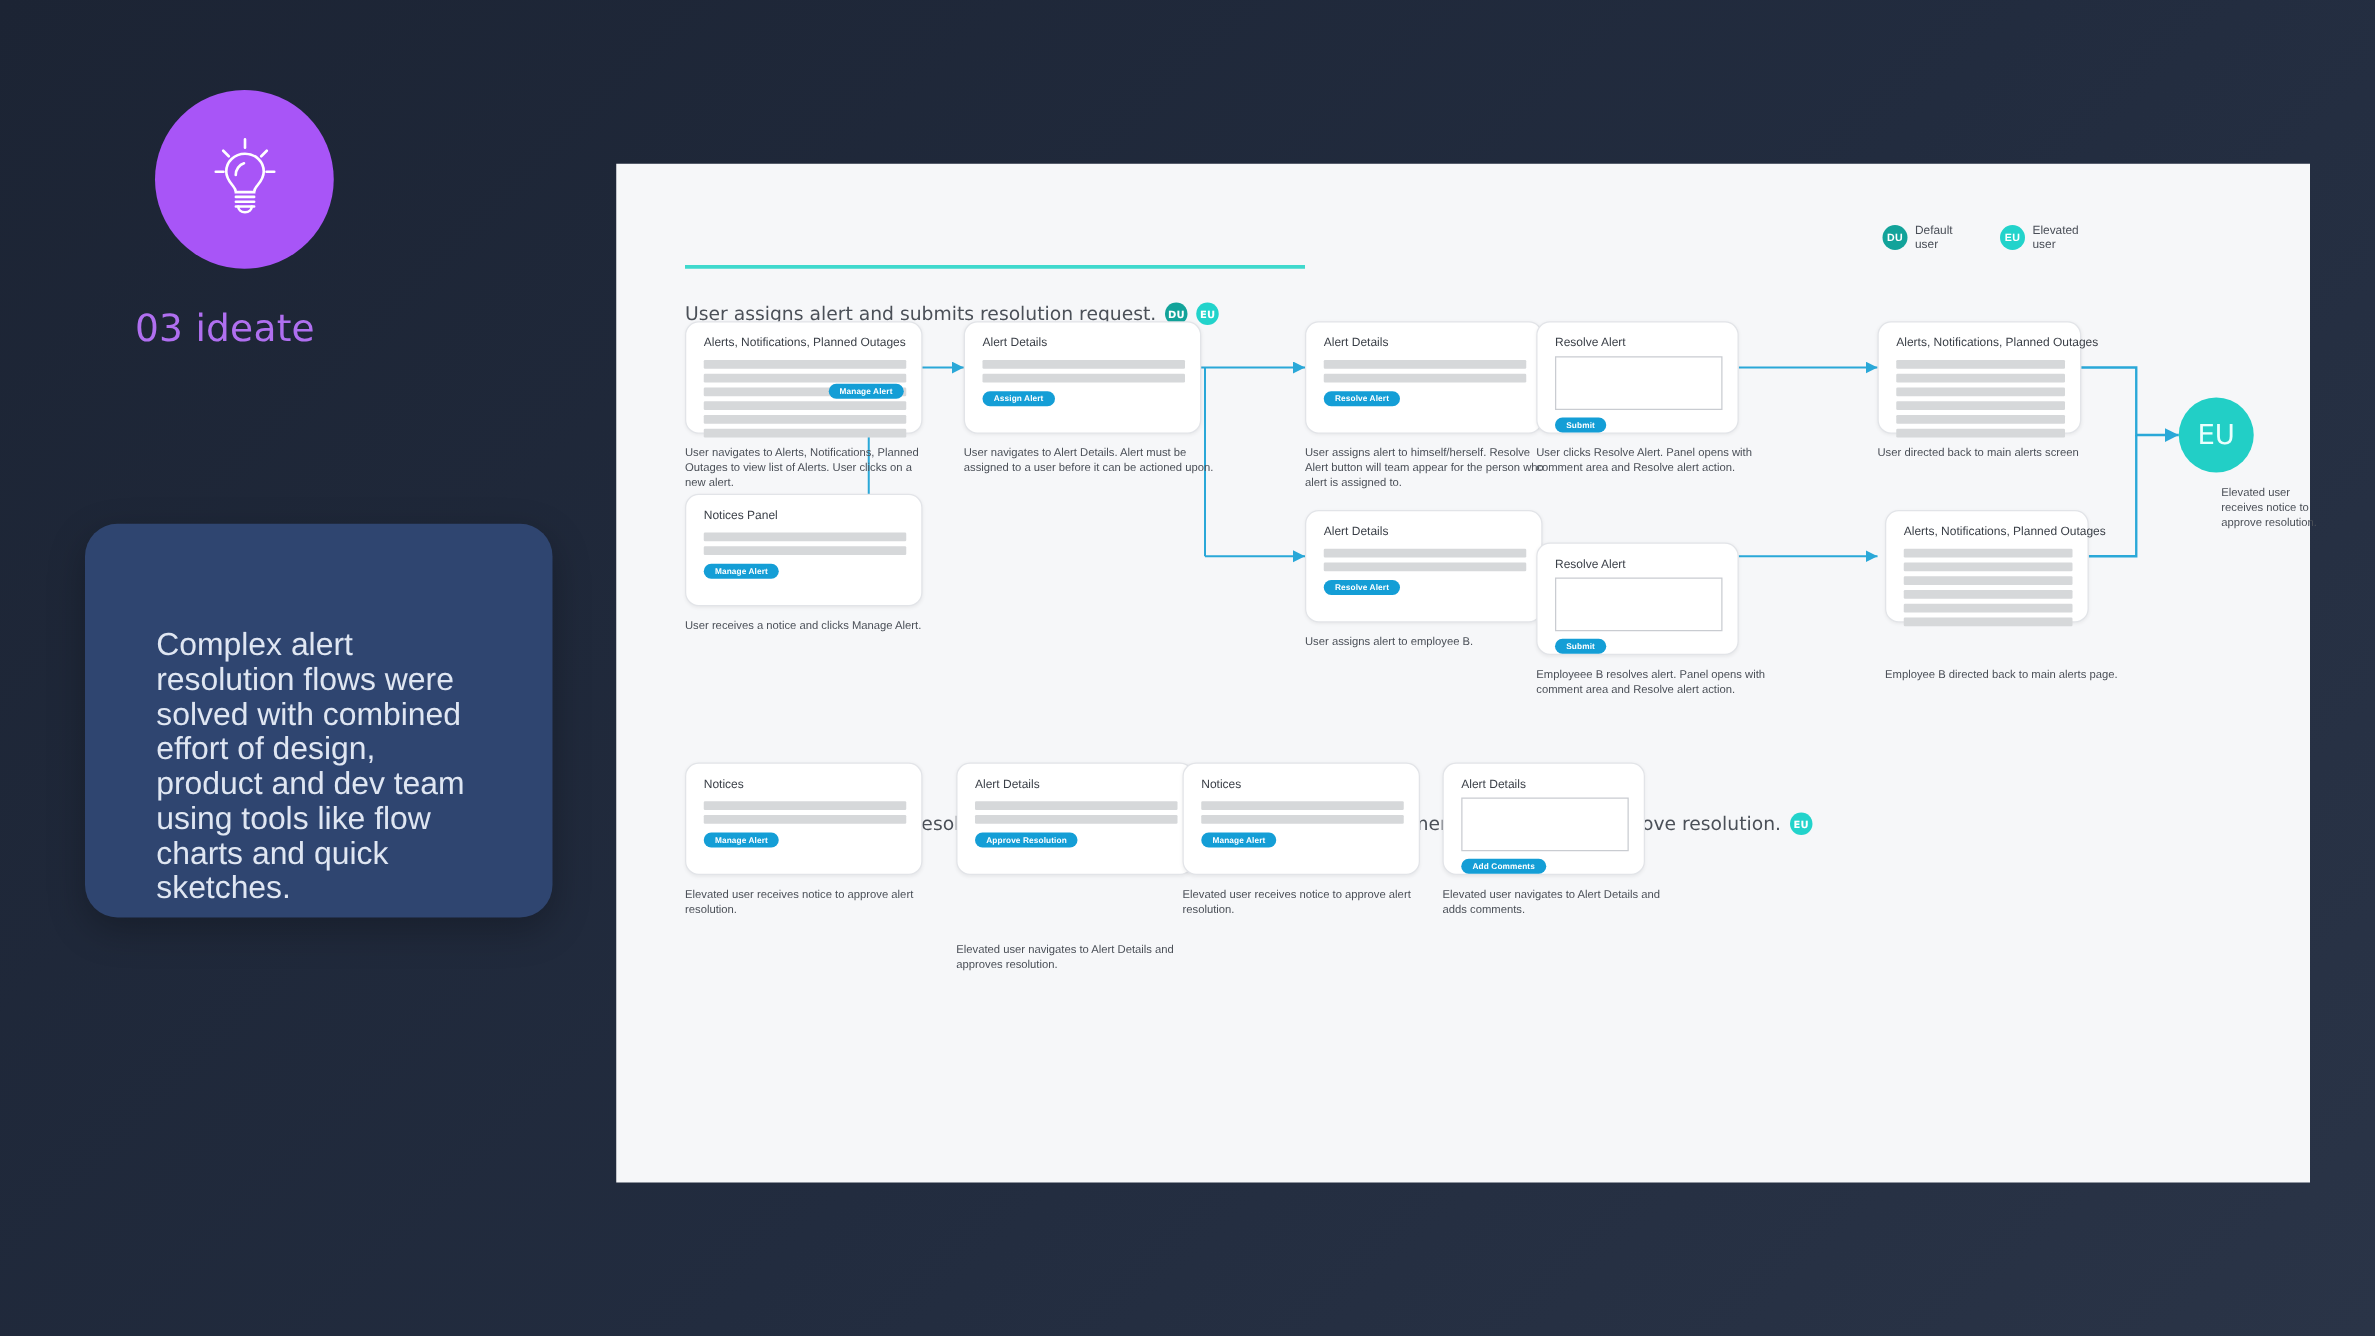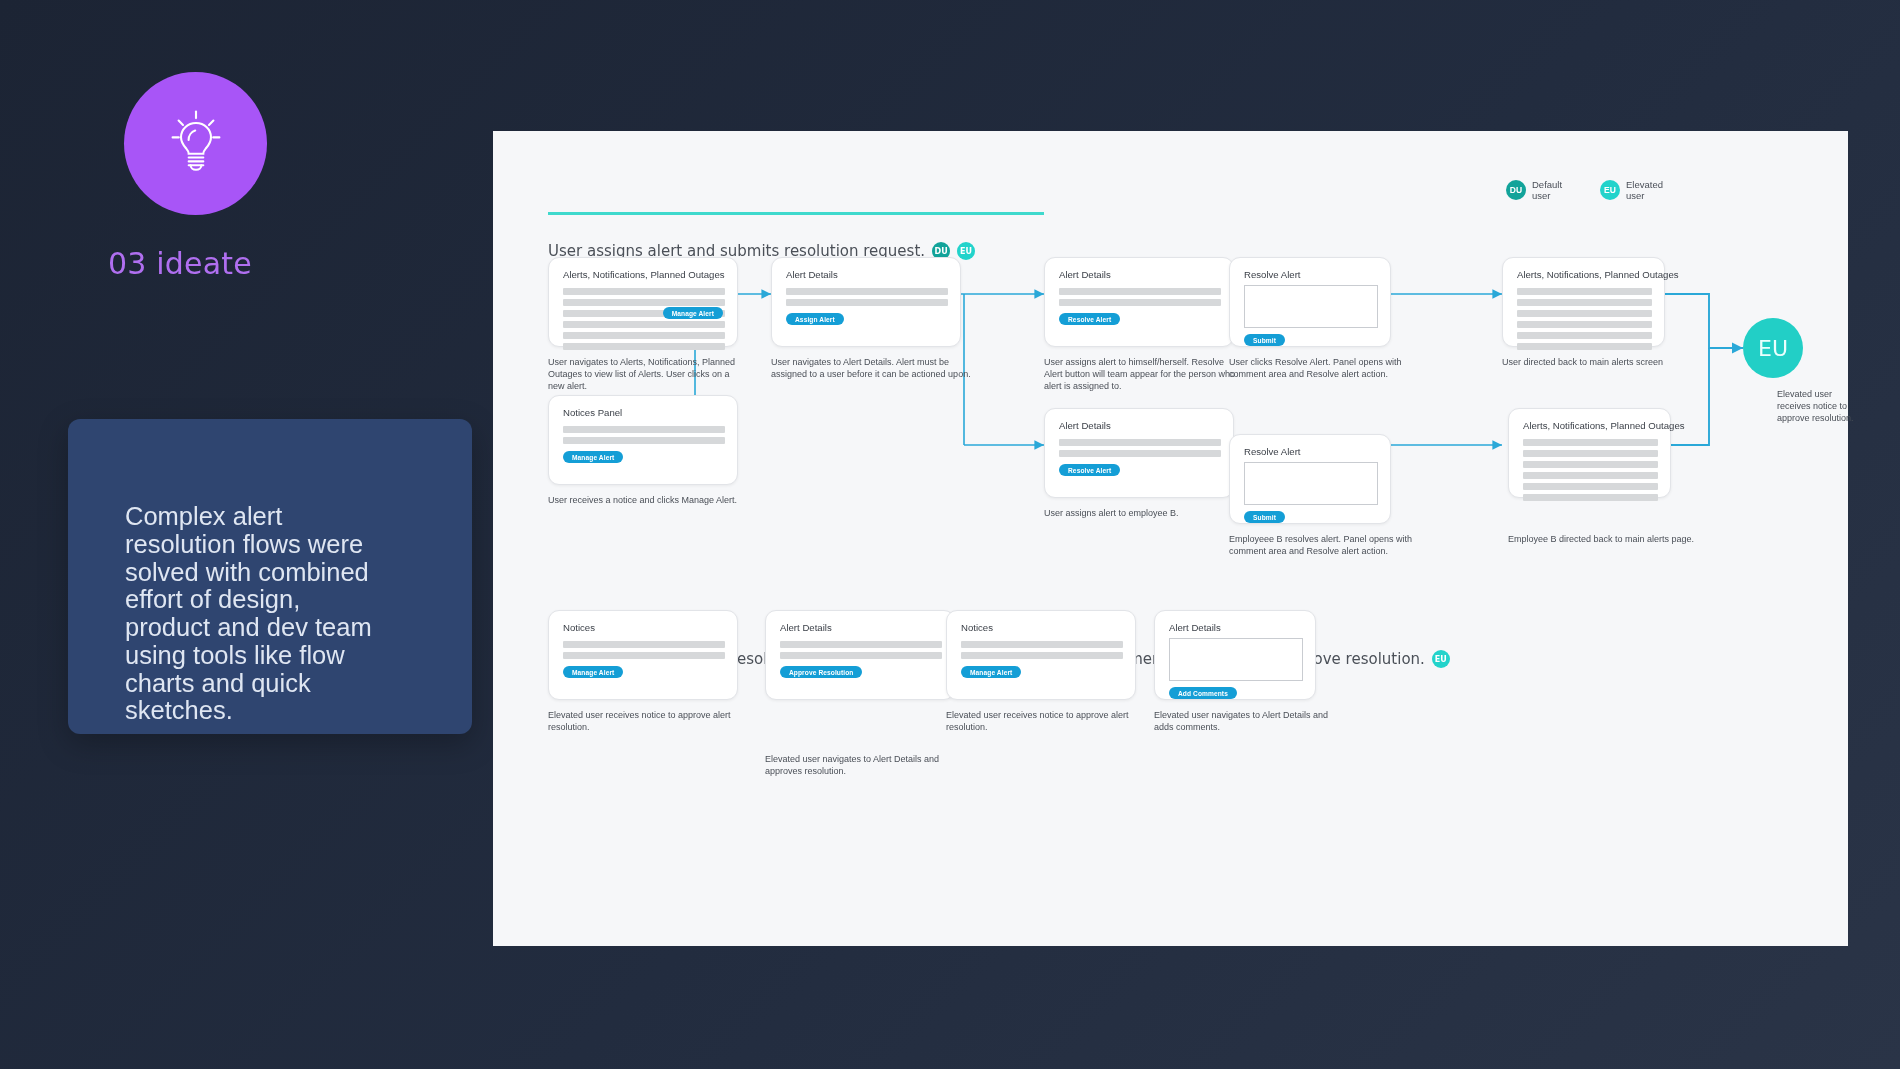--- a/index.html
+++ b/index.html
@@ -19,22 +19,22 @@
     background: #a855f7;
     display: flex; align-items: center; justify-content: center;
   }
   .stage-label {
     position: absolute; left: 108px; top: 246px;
     font-size: 30px; color: #b06ff0; letter-spacing: .2px;
     font-family: "DejaVu Sans", sans-serif;
   }
   .note-card {
     position: absolute; left: 68px; top: 419px;
-    width: 404px; height: 315px;
-    background: #2f4570; border-radius: 12px;
+    width: 374px; height: 315px;
+    background: #2f4570; border-radius: 26px;
     box-shadow: 0 10px 30px rgba(0,0,0,.25);
   }
   .note-text {
     position: absolute; left: 57px; top: 84px; width: 262px;
     color: #dfe6f2; font-size: 25.5px; line-height: 1.09;
     font-family: "Liberation Sans", sans-serif;
   }
 
   
   .panel {

